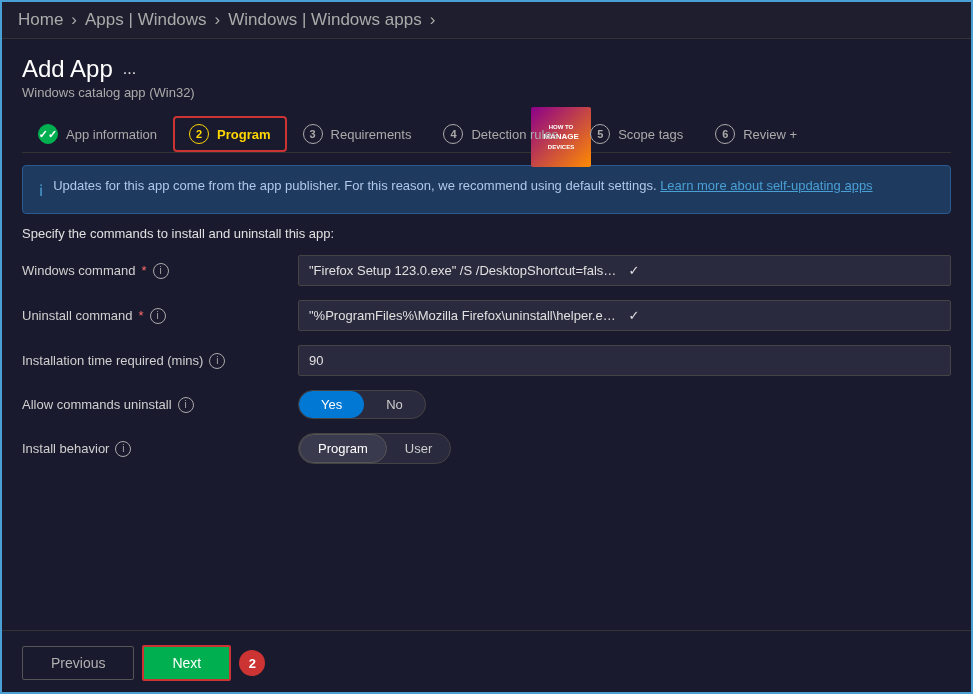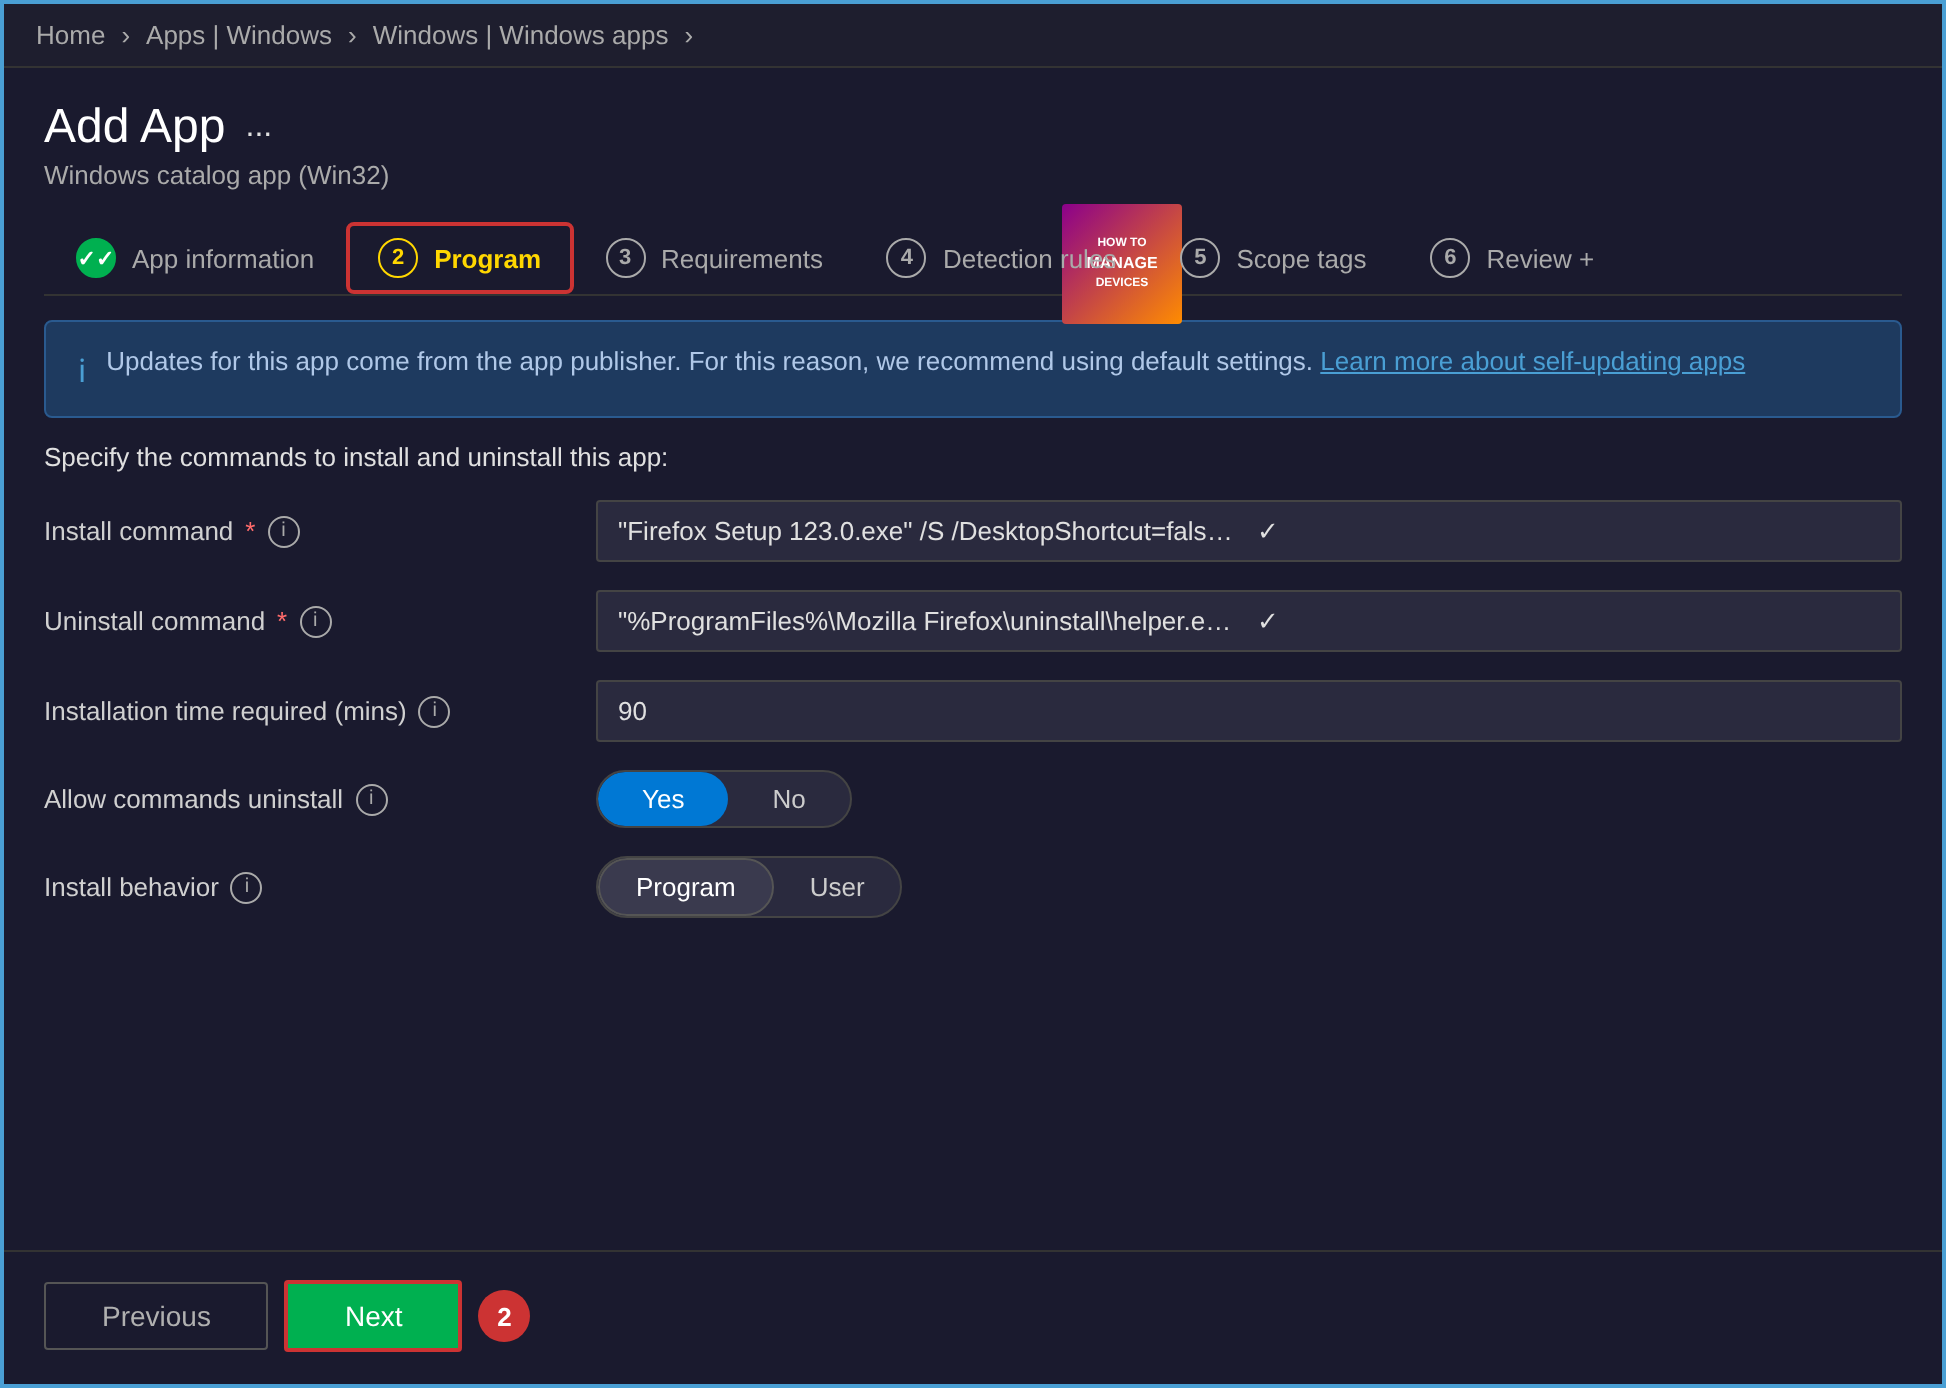--- a/index.html
+++ b/index.html
@@ -10,21 +10,21 @@
       width: 973px;
       height: 694px;
       overflow: hidden;
       border: 2px solid #4a9fd4;
     }
 
     
     .breadcrumb-bar {
       background: #1e1e2e;
       padding: 8px 16px;
-      font-size: 13px;
+      font-size: 17px;
       color: #4a9fd4;
       border-bottom: 1px solid #333;
       display: flex;
       align-items: center;
       gap: 4px;
     }
     .breadcrumb-bar span { color: #aaa; }
     .breadcrumb-link { color: #4a9fd4; cursor: pointer; }
     .breadcrumb-sep { color: #aaa; margin: 0 4px; }
 
@@ -359,21 +359,21 @@
       <span>Updates for this app come from the app publisher. For this reason, we recommend using default settings.</span>
       <span> </span>
       <a class="info-link" href="#">Learn more about self-updating apps</a>
     </span>
   </div>
 
   <div class="form-section-title">Specify the commands to install and uninstall this app:</div>
 
   <div class="form-row">
     <div class="form-label">
-      <span>Install command</span>
+      <span>Windows command</span>
       <span class="required">*</span>
       <span class="info-circle">i</span>
     </div>
     <div class="input-with-check">
       <span>"Firefox Setup 123.0.exe" /S /DesktopShortcut=false /StartMenuShortcut=false ...</span>
       <span class="checkmark">✓</span>
     </div>
   </div>
 
   <div class="form-row">

